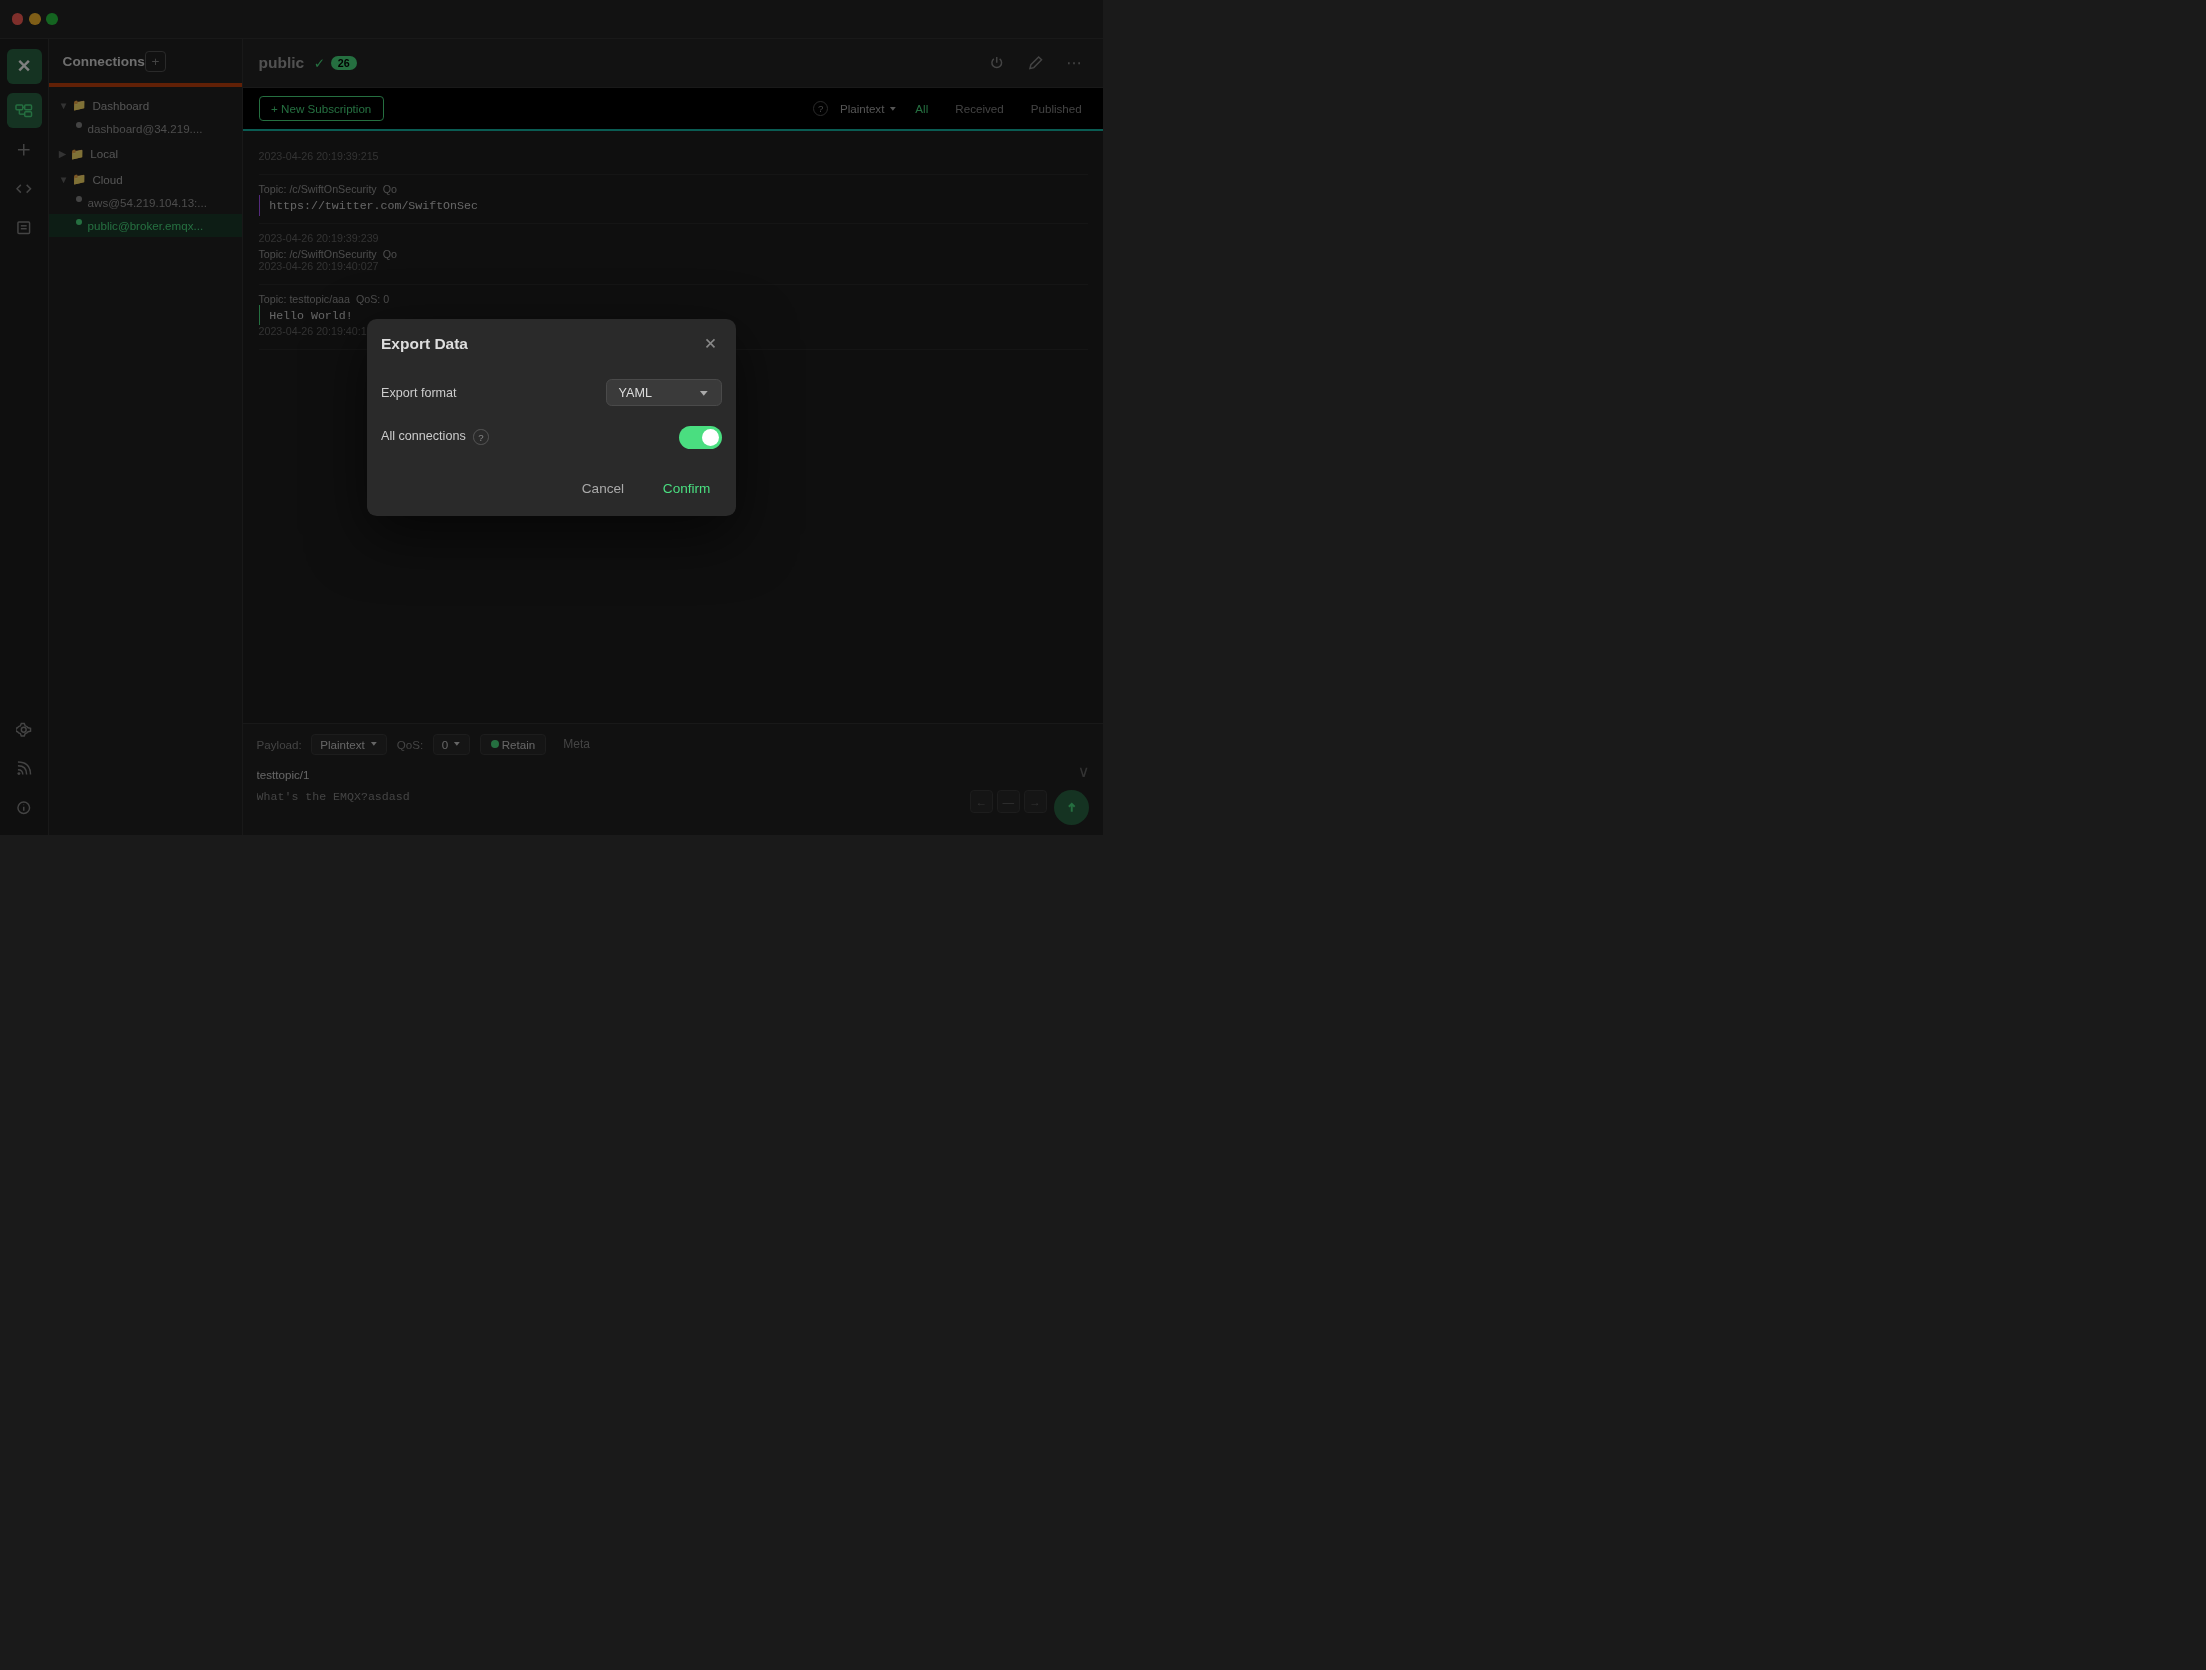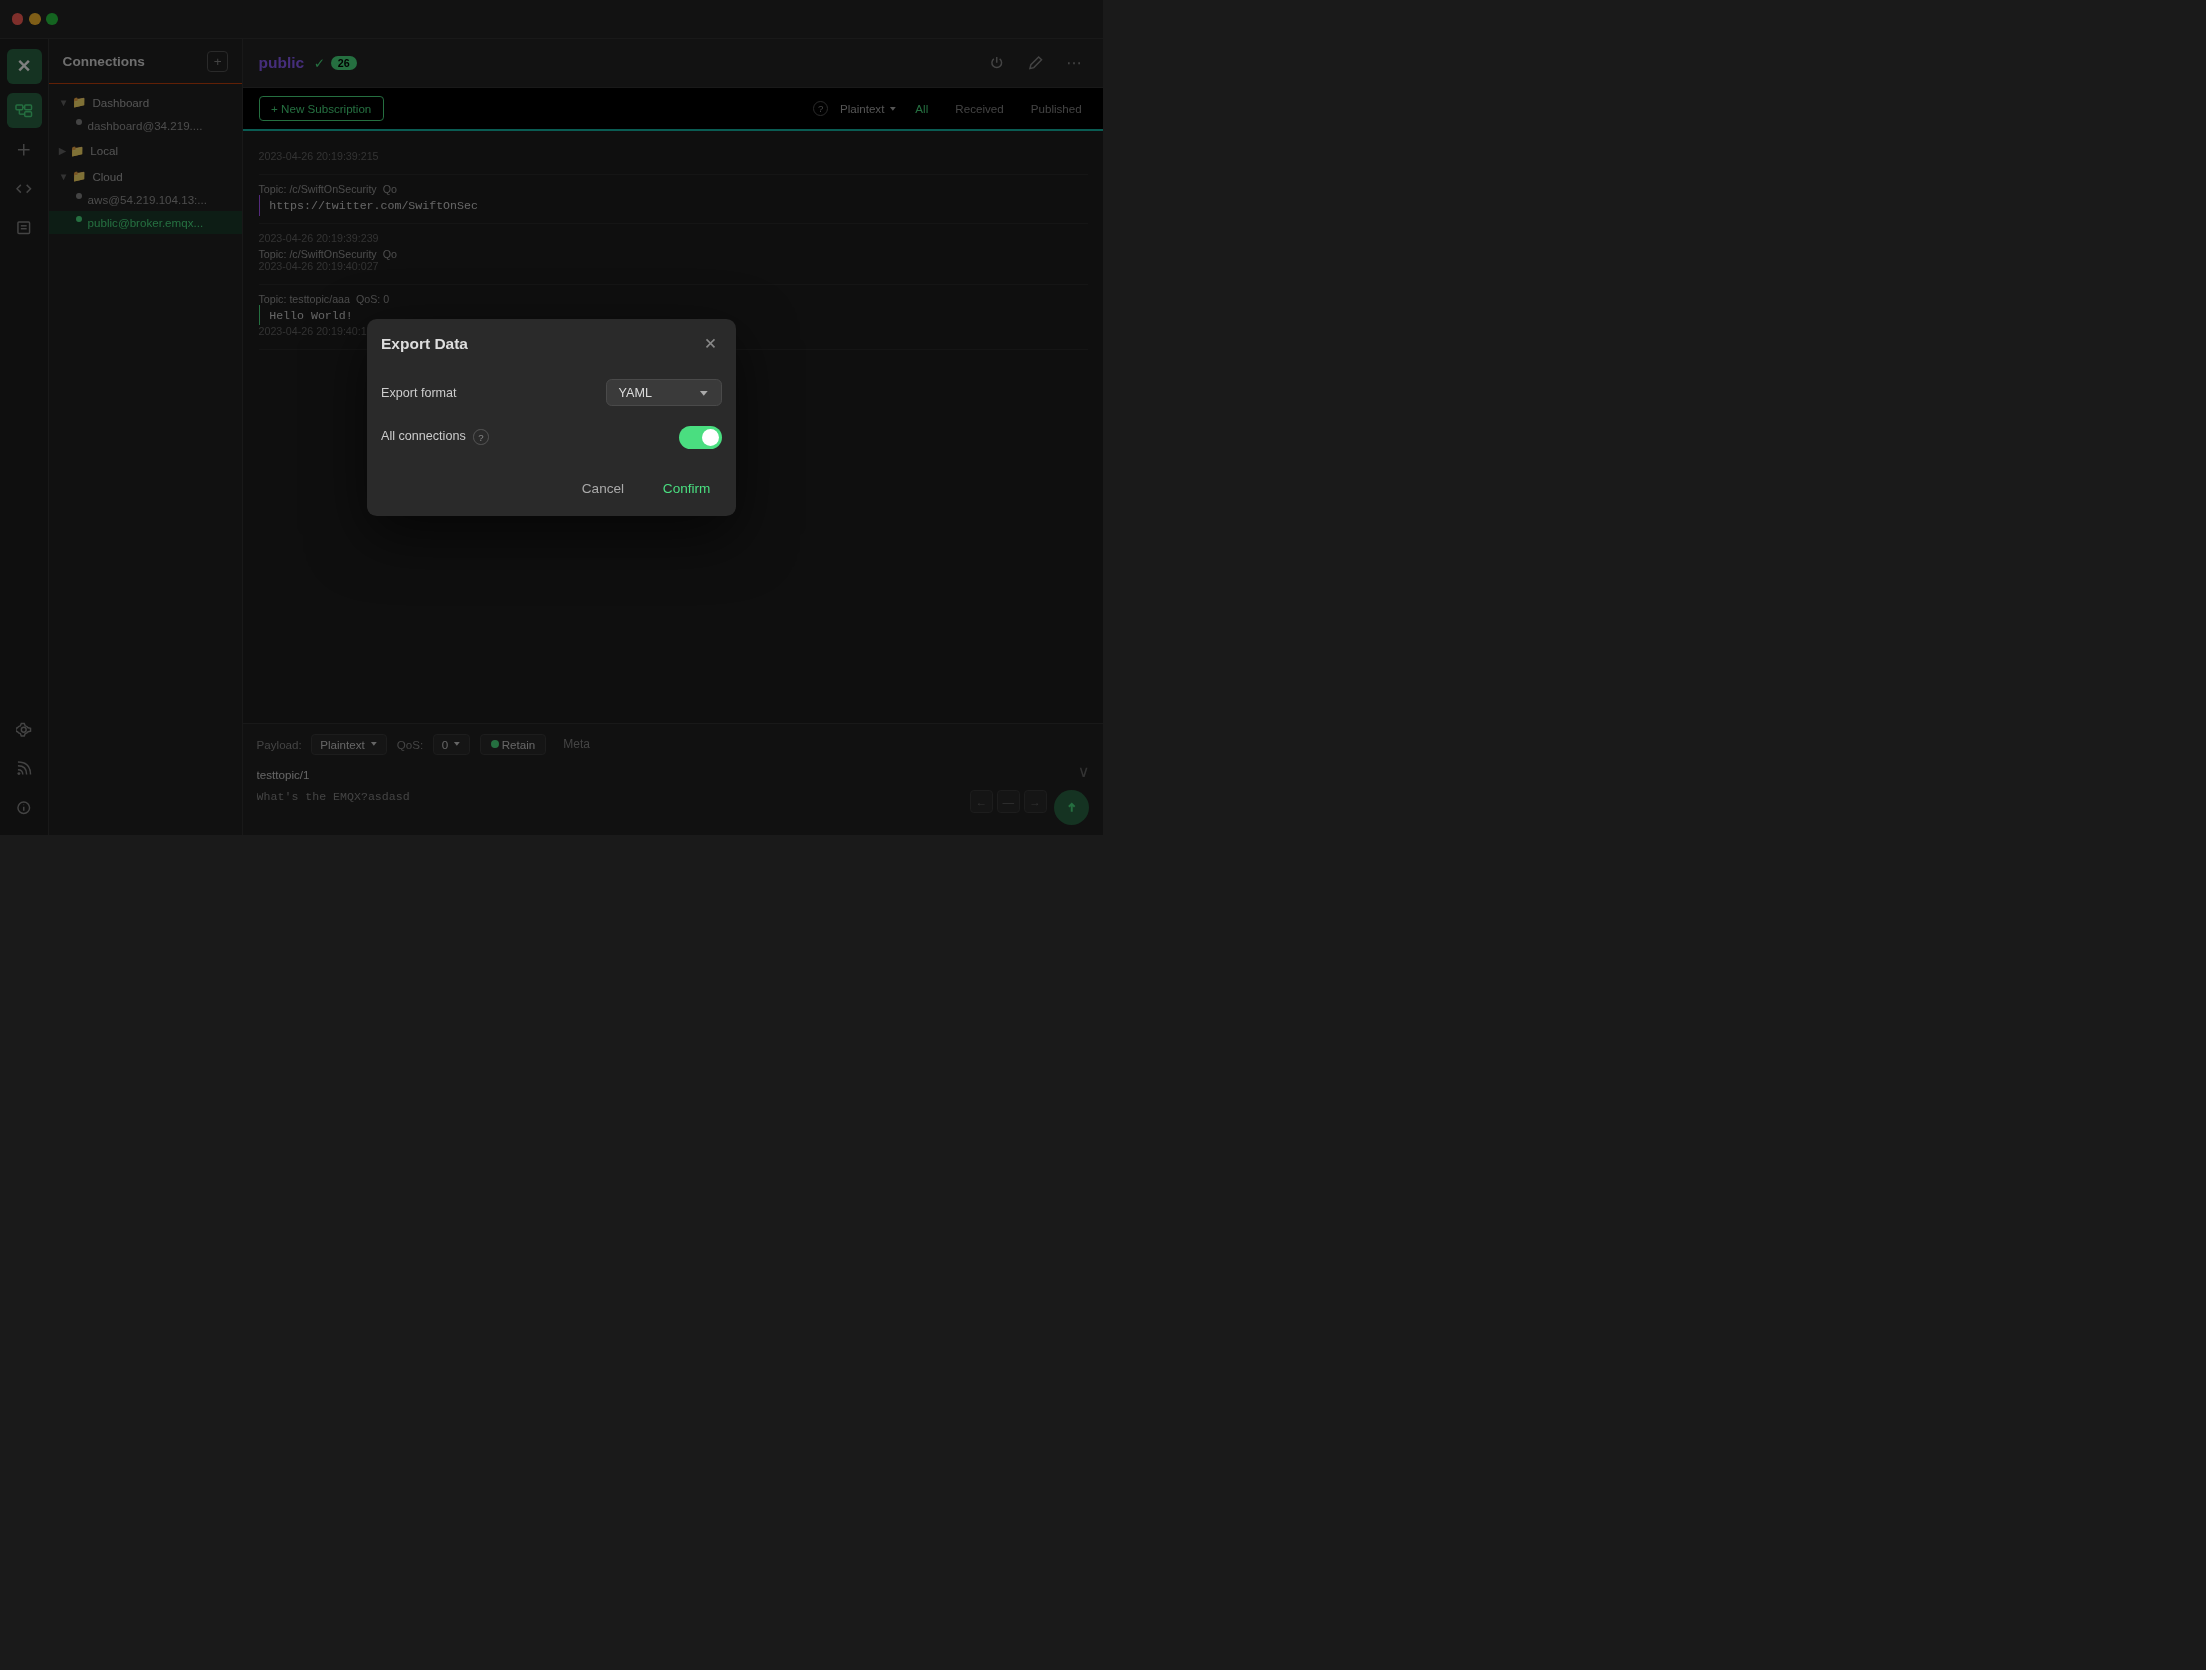--- a/index.html
+++ b/index.html
@@ -85,23 +85,23 @@
       width: 194px;
       background: #222;
       border-right: 1px solid #333;
       display: flex;
       flex-direction: column;
       overflow: hidden;
     }
     .sidebar-header {
       display: flex;
       align-items: center;
-      justify-content: space-between;
+      justify-content: flex-start;
       padding: 11.6px 13.6px;
-      border-bottom: 1px solid #c2410c;
+      border-bottom: 4px solid #c2410c;
     }
     .sidebar-title {
       font-size: 13.6px;
       font-weight: 600;
       color: #ddd;
     }
     .sidebar-add-btn {
       width: 21.3px;
       height: 21.3px;
       border: 1px solid #555;
@@ -181,21 +181,21 @@
       justify-content: space-between;
     }
     .top-bar-left {
       display: flex;
       align-items: center;
       gap: 9.7px;
     }
     .connection-name {
       font-size: 15.5px;
       font-weight: 600;
-      color: #8b5cf6;
+      color: #a3a3a3;
     }
     .connection-badge {
       display: flex;
       align-items: center;
       gap: 5.8px;
     }
     .status-arrow {
       color: #4ade80;
       font-size: 13.6px;
     }

